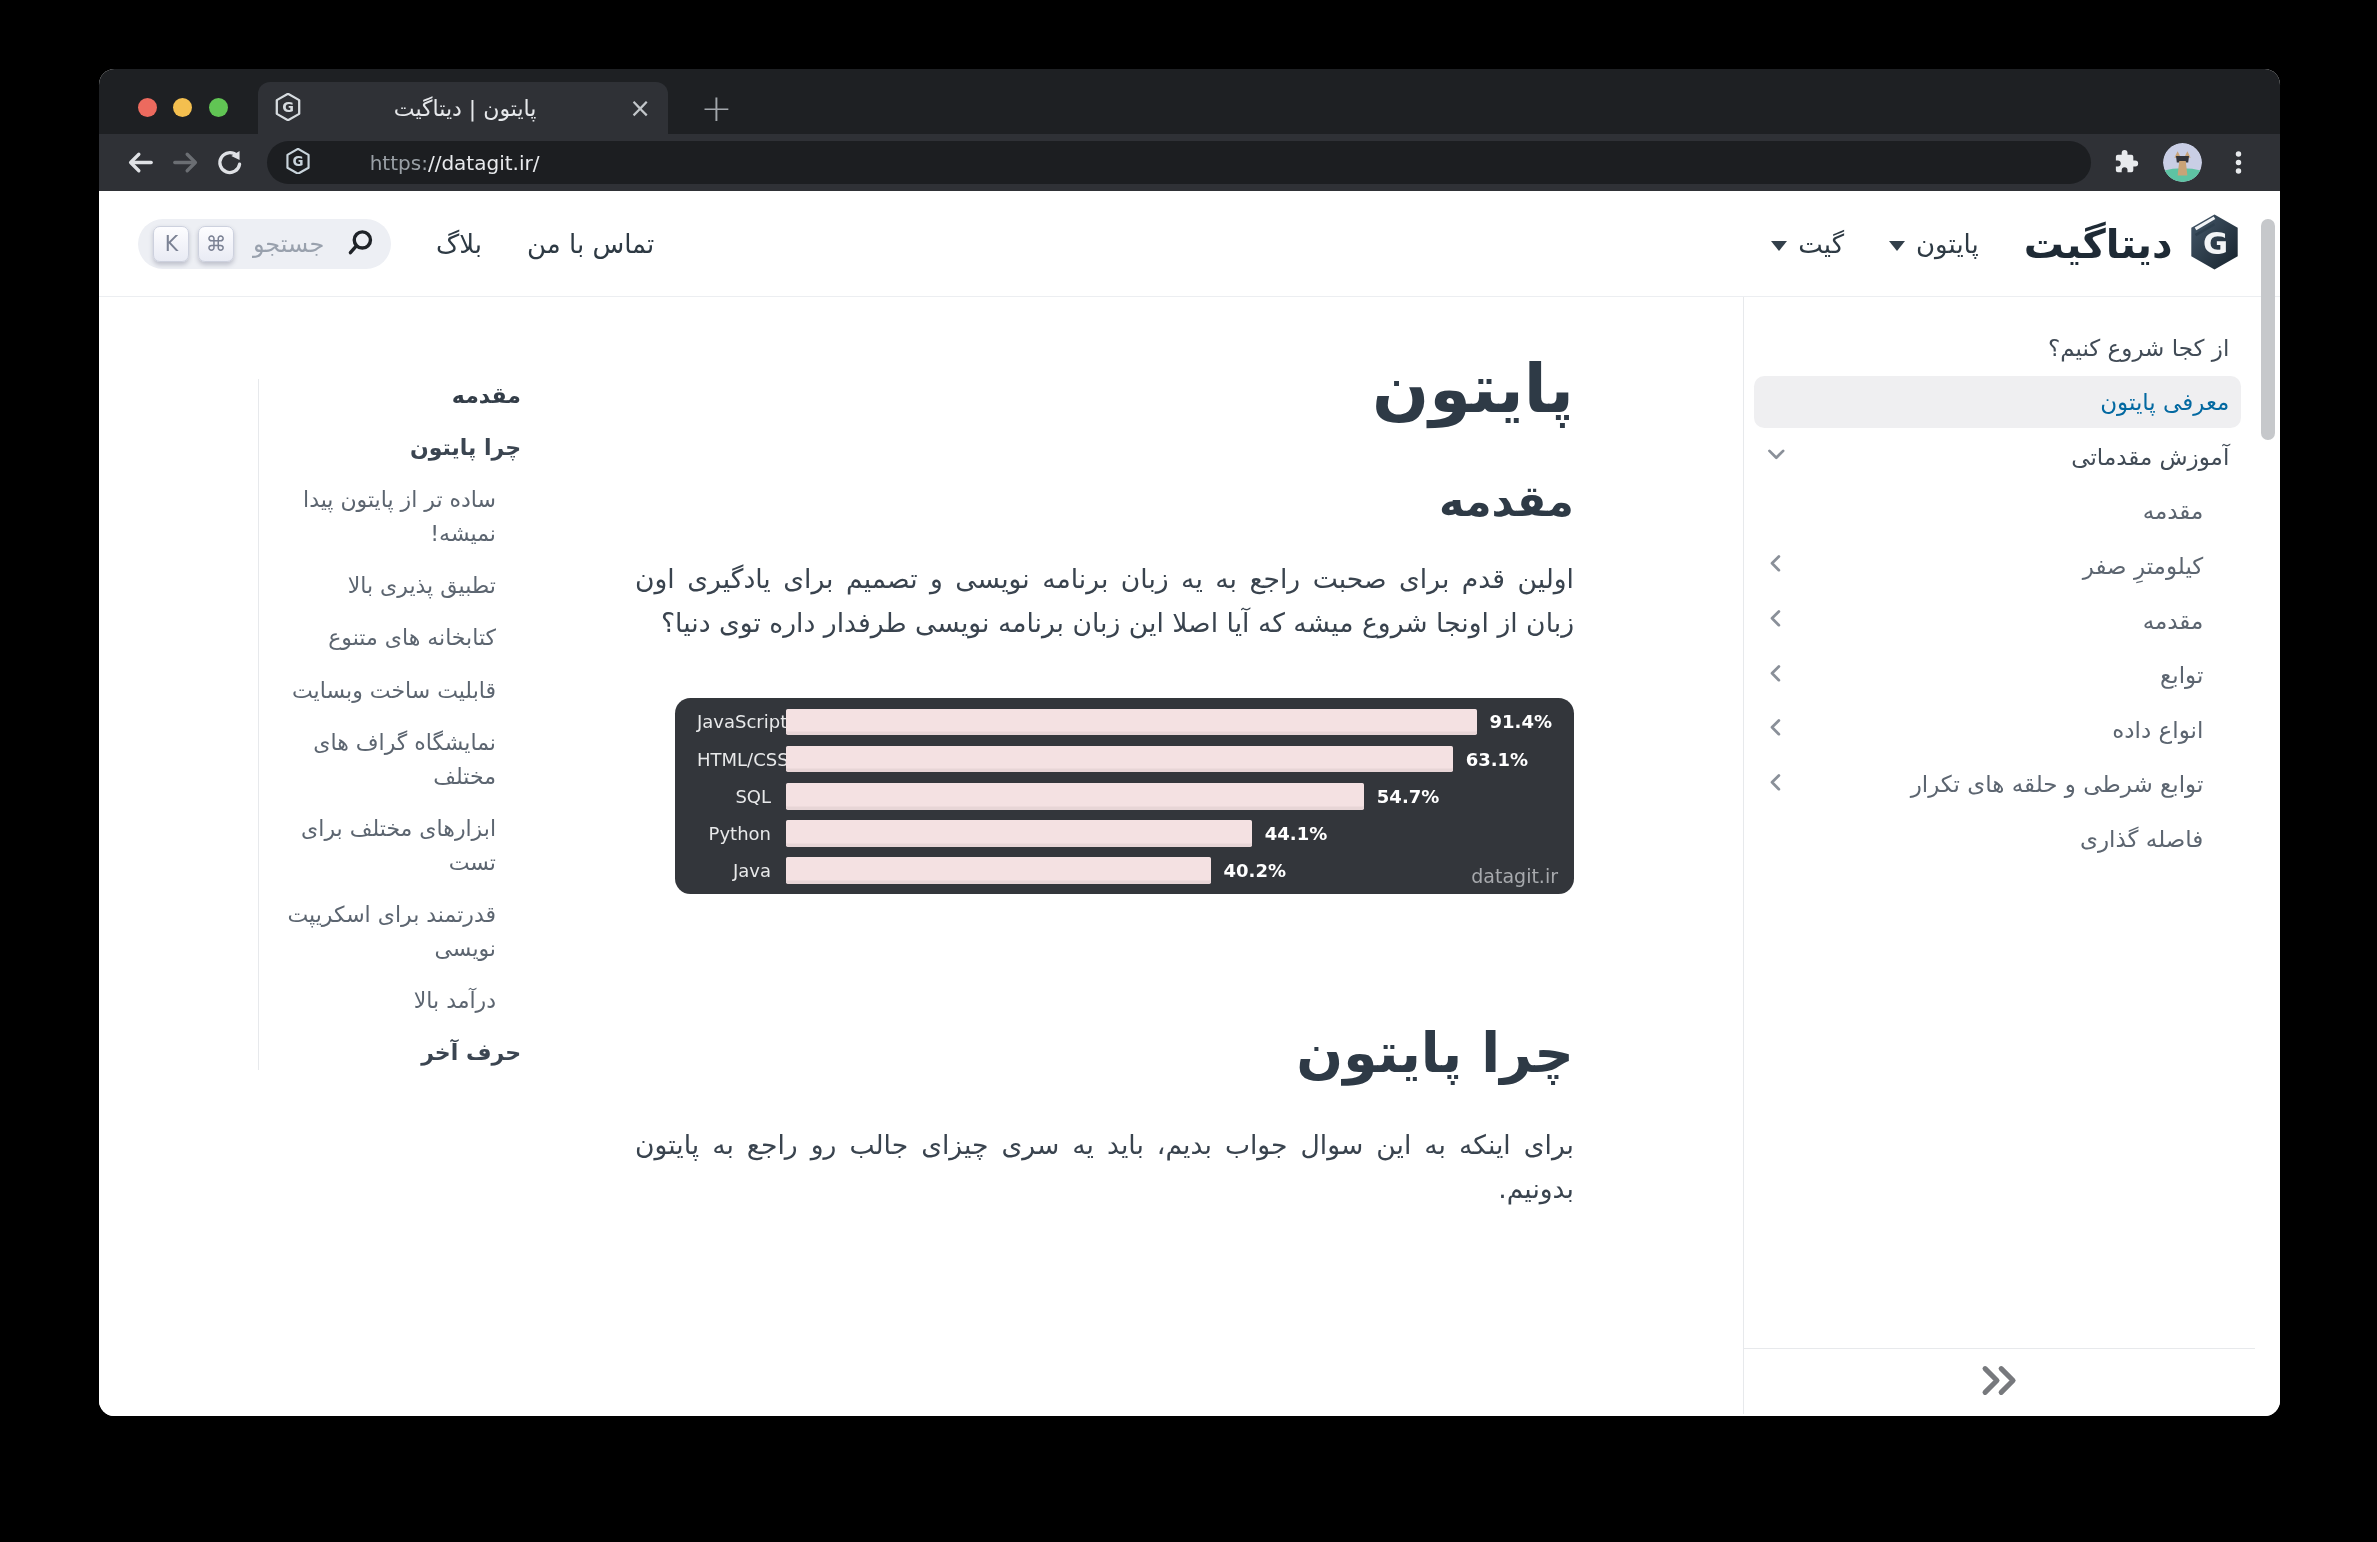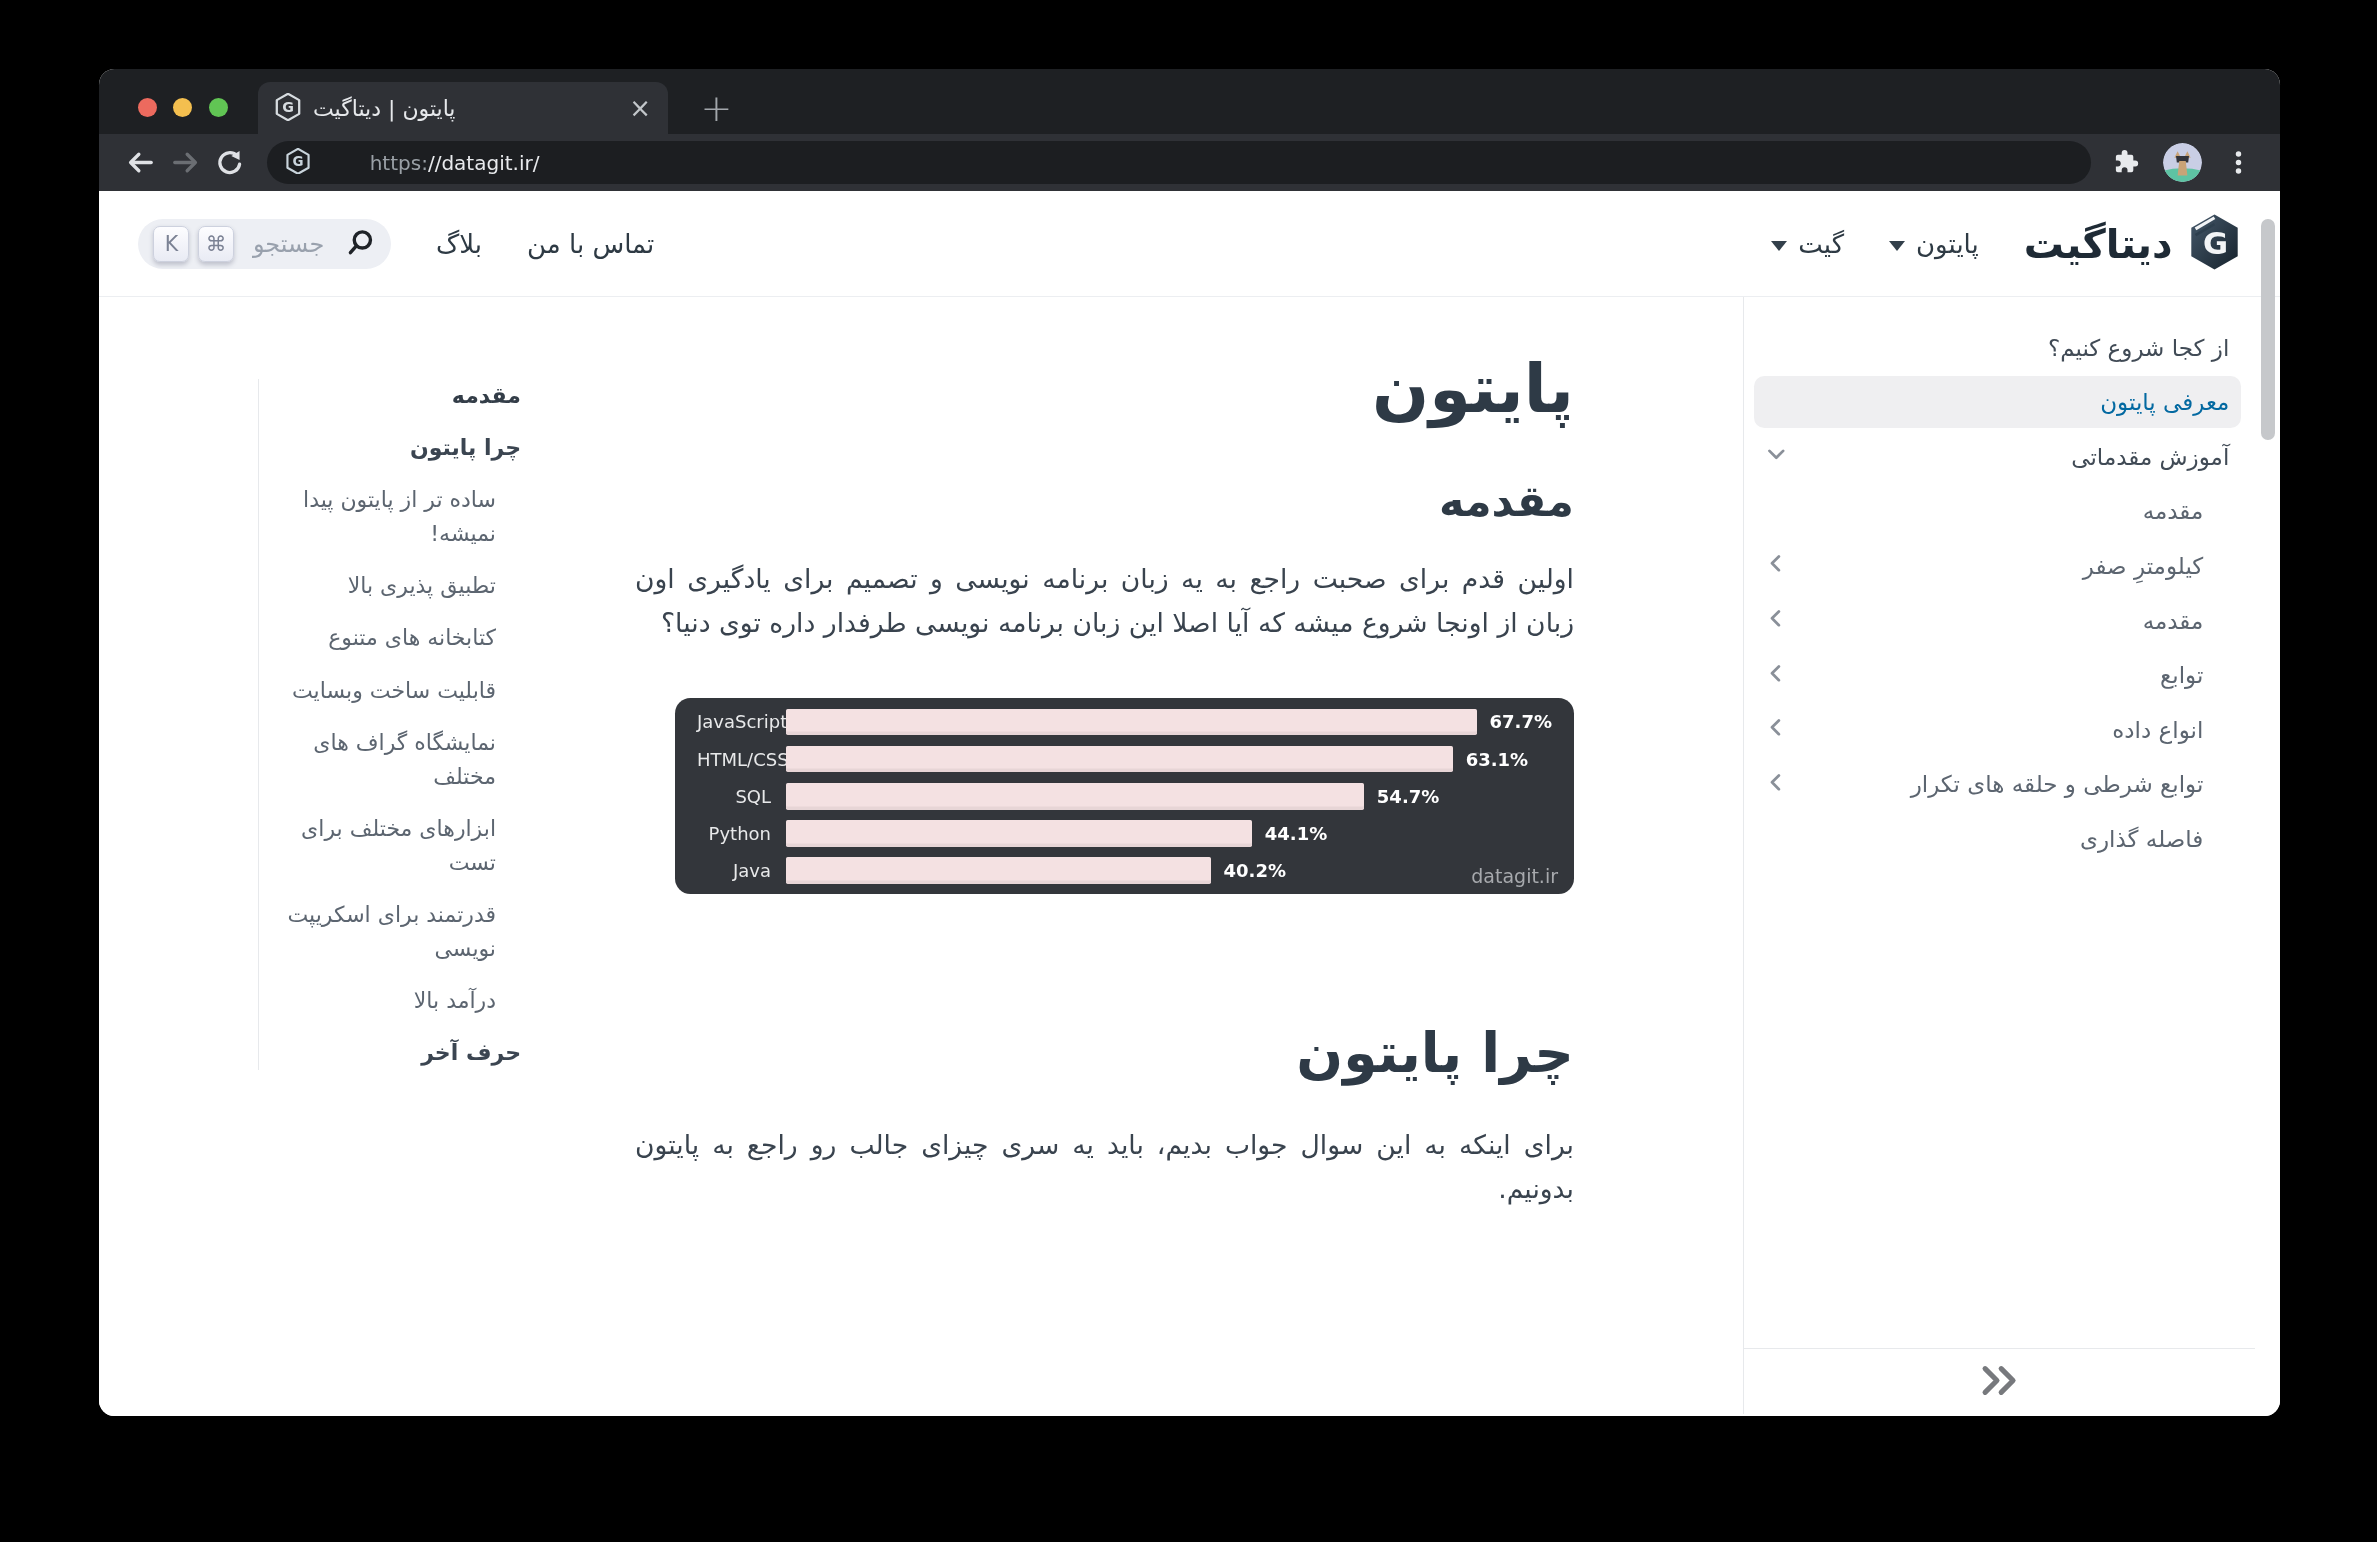--- a/index.html
+++ b/index.html
@@ -10,21 +10,21 @@
             border-radius:15.4px; overflow:hidden; background:#fff; display:flex; flex-direction:column; }
 
   
   .tabstrip { height:65px; background:#1E2023; position:relative; flex-shrink:0; }
   .traffic { position:absolute; left:39px; top:29px; display:flex; gap:16.3px; }
   .dot { width:19px; height:19px; border-radius:50%; }
   .dot.red{ background:#EC6A5E; } .dot.yellow{ background:#F4BF4F; } .dot.green{ background:#61C554; }
 
   .tab { position:absolute; left:159px; bottom:0; width:410px; height:52px; background:#2F3136;
          border-radius:12px 12px 0 0; display:flex; align-items:center; padding:0 17px; gap:12px; }
-  .tab-title { flex:1; color:#E6E8EB; font-size:22px; white-space:nowrap; }
+  .tab-title { flex:1; text-align:center; color:#E6E8EB; font-size:22px; white-space:nowrap; }
   .tab-close { color:#C2C6CA; font-size:26px; line-height:1; cursor:default; }
   .newtab { position:absolute; left:590px; bottom:0; width:55px; height:52px; display:flex;
             align-items:center; justify-content:center; color:#A2A6AB; font-size:38px; font-weight:300; }
 
   .toolbar { height:57px; background:#2F3136; display:flex; align-items:center; padding:0 19px; flex-shrink:0; }
   .nav-ic { width:45px; height:45px; display:flex; align-items:center; justify-content:center; border-radius:50%; flex-shrink:0; }
   .urlbar { flex:1; height:43px; background:#1C1E21; border-radius:21.4px; display:flex; align-items:center;
             padding:0 19px; gap:13px; margin:0 13.7px; overflow:hidden; }
   .url-text { font-size:20px; color:#E8EAED; white-space:nowrap; direction:ltr;margin-left:47px; }
   .url-text .scheme { color:#9AA0A6; }
@@ -241,21 +241,21 @@
       <div class="content">
         <h1>پایتون</h1>
         <h2 class="intro">مقدمه</h2>
         <p>اولین قدم برای صحبت راجع به یه زبان برنامه نویسی و تصمیم برای یادگیری اون زبان از اونجا شروع میشه که آیا اصلا این زبان برنامه نویسی طرفدار داره توی دنیا؟</p>
 
         <div class="chart" id="chart" style="background: rgb(51, 54, 59);">
           <div class="crow">
               <span class="clabel">JavaScript</span>
               <div class="ctrack">
                 <div class="cbar" style="width: 93.3793%; background: rgb(244, 225, 226);"></div>
-                <span class="cval">67.7%</span>
+                <span class="cval">91.4%</span>
               </div>
             </div>
             <div class="crow">
               <span class="clabel">HTML/CSS</span>
               <div class="ctrack">
                 <div class="cbar" style="width: 87.0345%; background: rgb(244, 225, 226);"></div>
                 <span class="cval">63.1%</span>
               </div>
             </div>
             <div class="crow">

